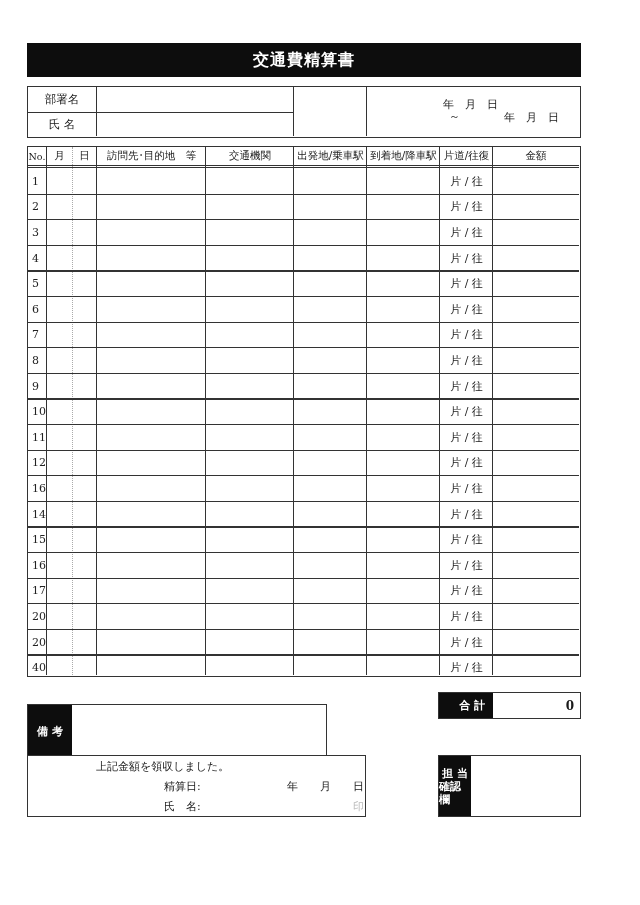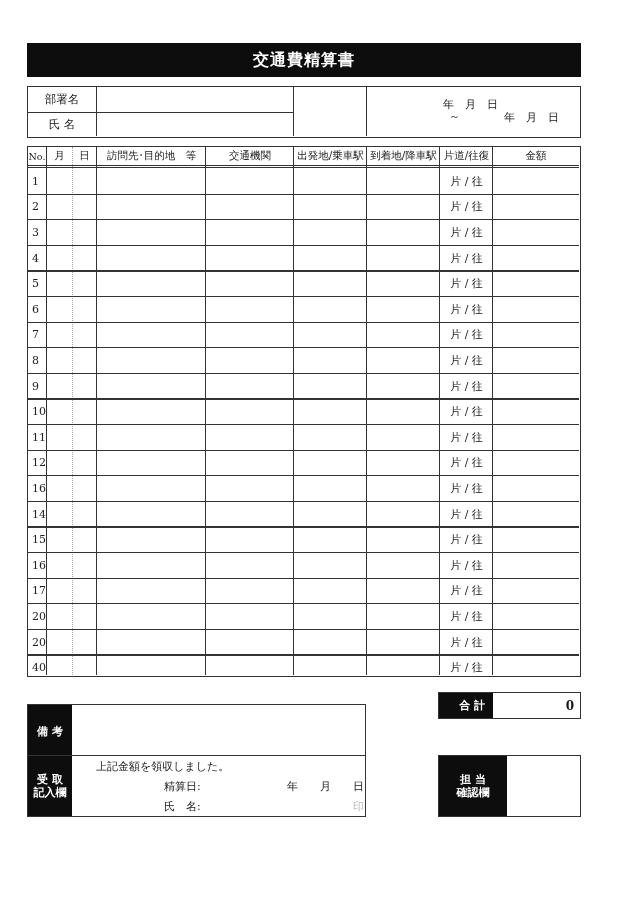--- a/index.html
+++ b/index.html
@@ -318,49 +318,45 @@
         <div style="position: absolute; left: 69px; width: 108px; top: 0px; height: 100%;"></div>
         <div style="position: absolute; left: 178px; width: 87px; top: 0px; height: 100%;"></div>
         <div style="position: absolute; left: 266px; width: 72px; top: 0px; height: 100%;"></div>
         <div style="position: absolute; left: 339px; width: 72px; top: 0px; height: 100%;"></div>
         <div style="position: absolute; left: 465px; width: 86px; top: 0px; height: 100%;"></div>
         <span class="way">片 / 往</span>
       </div>
     </div>
 </div>
 
-<div class="box" style="left:27px; top:704px; width:339px; height:55px;">
+<div class="box" style="left:27px; top:704px; width:300px; height:55px;">
   <div class="label-black" style="width:44px;">
     <span>備 考</span>
   </div>
   <div style="position:absolute; left:45px; top:0; right:0; bottom:0;"></div>
 </div>
 
 <div class="box" style="left:438px; top:692px; width:143px; height:27px;">
   <div class="label-black" style="width:54px; align-items:flex-end; padding-right:8px;">
     <span>合 計</span>
   </div>
   <div style="position:absolute; left:55px; top:0; right:6px; bottom:0; display:flex; align-items:center; justify-content:flex-end; font-family:'DejaVu Serif','Liberation Serif',serif; font-weight:bold; font-size:12px;">0</div>
 </div>
 
 <div class="box" style="left:27px; top:755px; width:339px; height:62px;">
-  <div class="label-black" style="width:44px;">
-    <span>受 取</span>
-    <span>記入欄</span>
-  </div>
   <span class="txt" style="left:68px; top:3px;">上記金額を領収しました。</span>
   <span class="txt" style="left:136px; top:23px;">精算日:</span>
   <span class="txt" style="left:259px; top:23px;">年</span>
   <span class="txt" style="left:292px; top:23px;">月</span>
   <span class="txt" style="left:325px; top:23px;">日</span>
   <span class="txt" style="left:136px; top:43px; color:#222;">氏　名:</span>
   <span class="txt" style="left:325px; top:43px; color:#bbbbbb;">印</span>
   <div style="position:absolute; left:175px; top:20px; width:80px; height:18px;"></div>
   <div style="position:absolute; left:175px; top:40px; width:140px; height:18px;"></div>
 </div>
 
 <div class="box" style="left:438px; top:755px; width:143px; height:62px;">
-  <div class="label-black" style="width:68px;">
+  <div class="label-black" style="width:32px;">
     <span>担 当</span>
     <span>確認欄</span>
   </div>
   <div style="position:absolute; left:55px; top:0; right:0; bottom:0;"></div>
 </div>
 
 </body></html>

